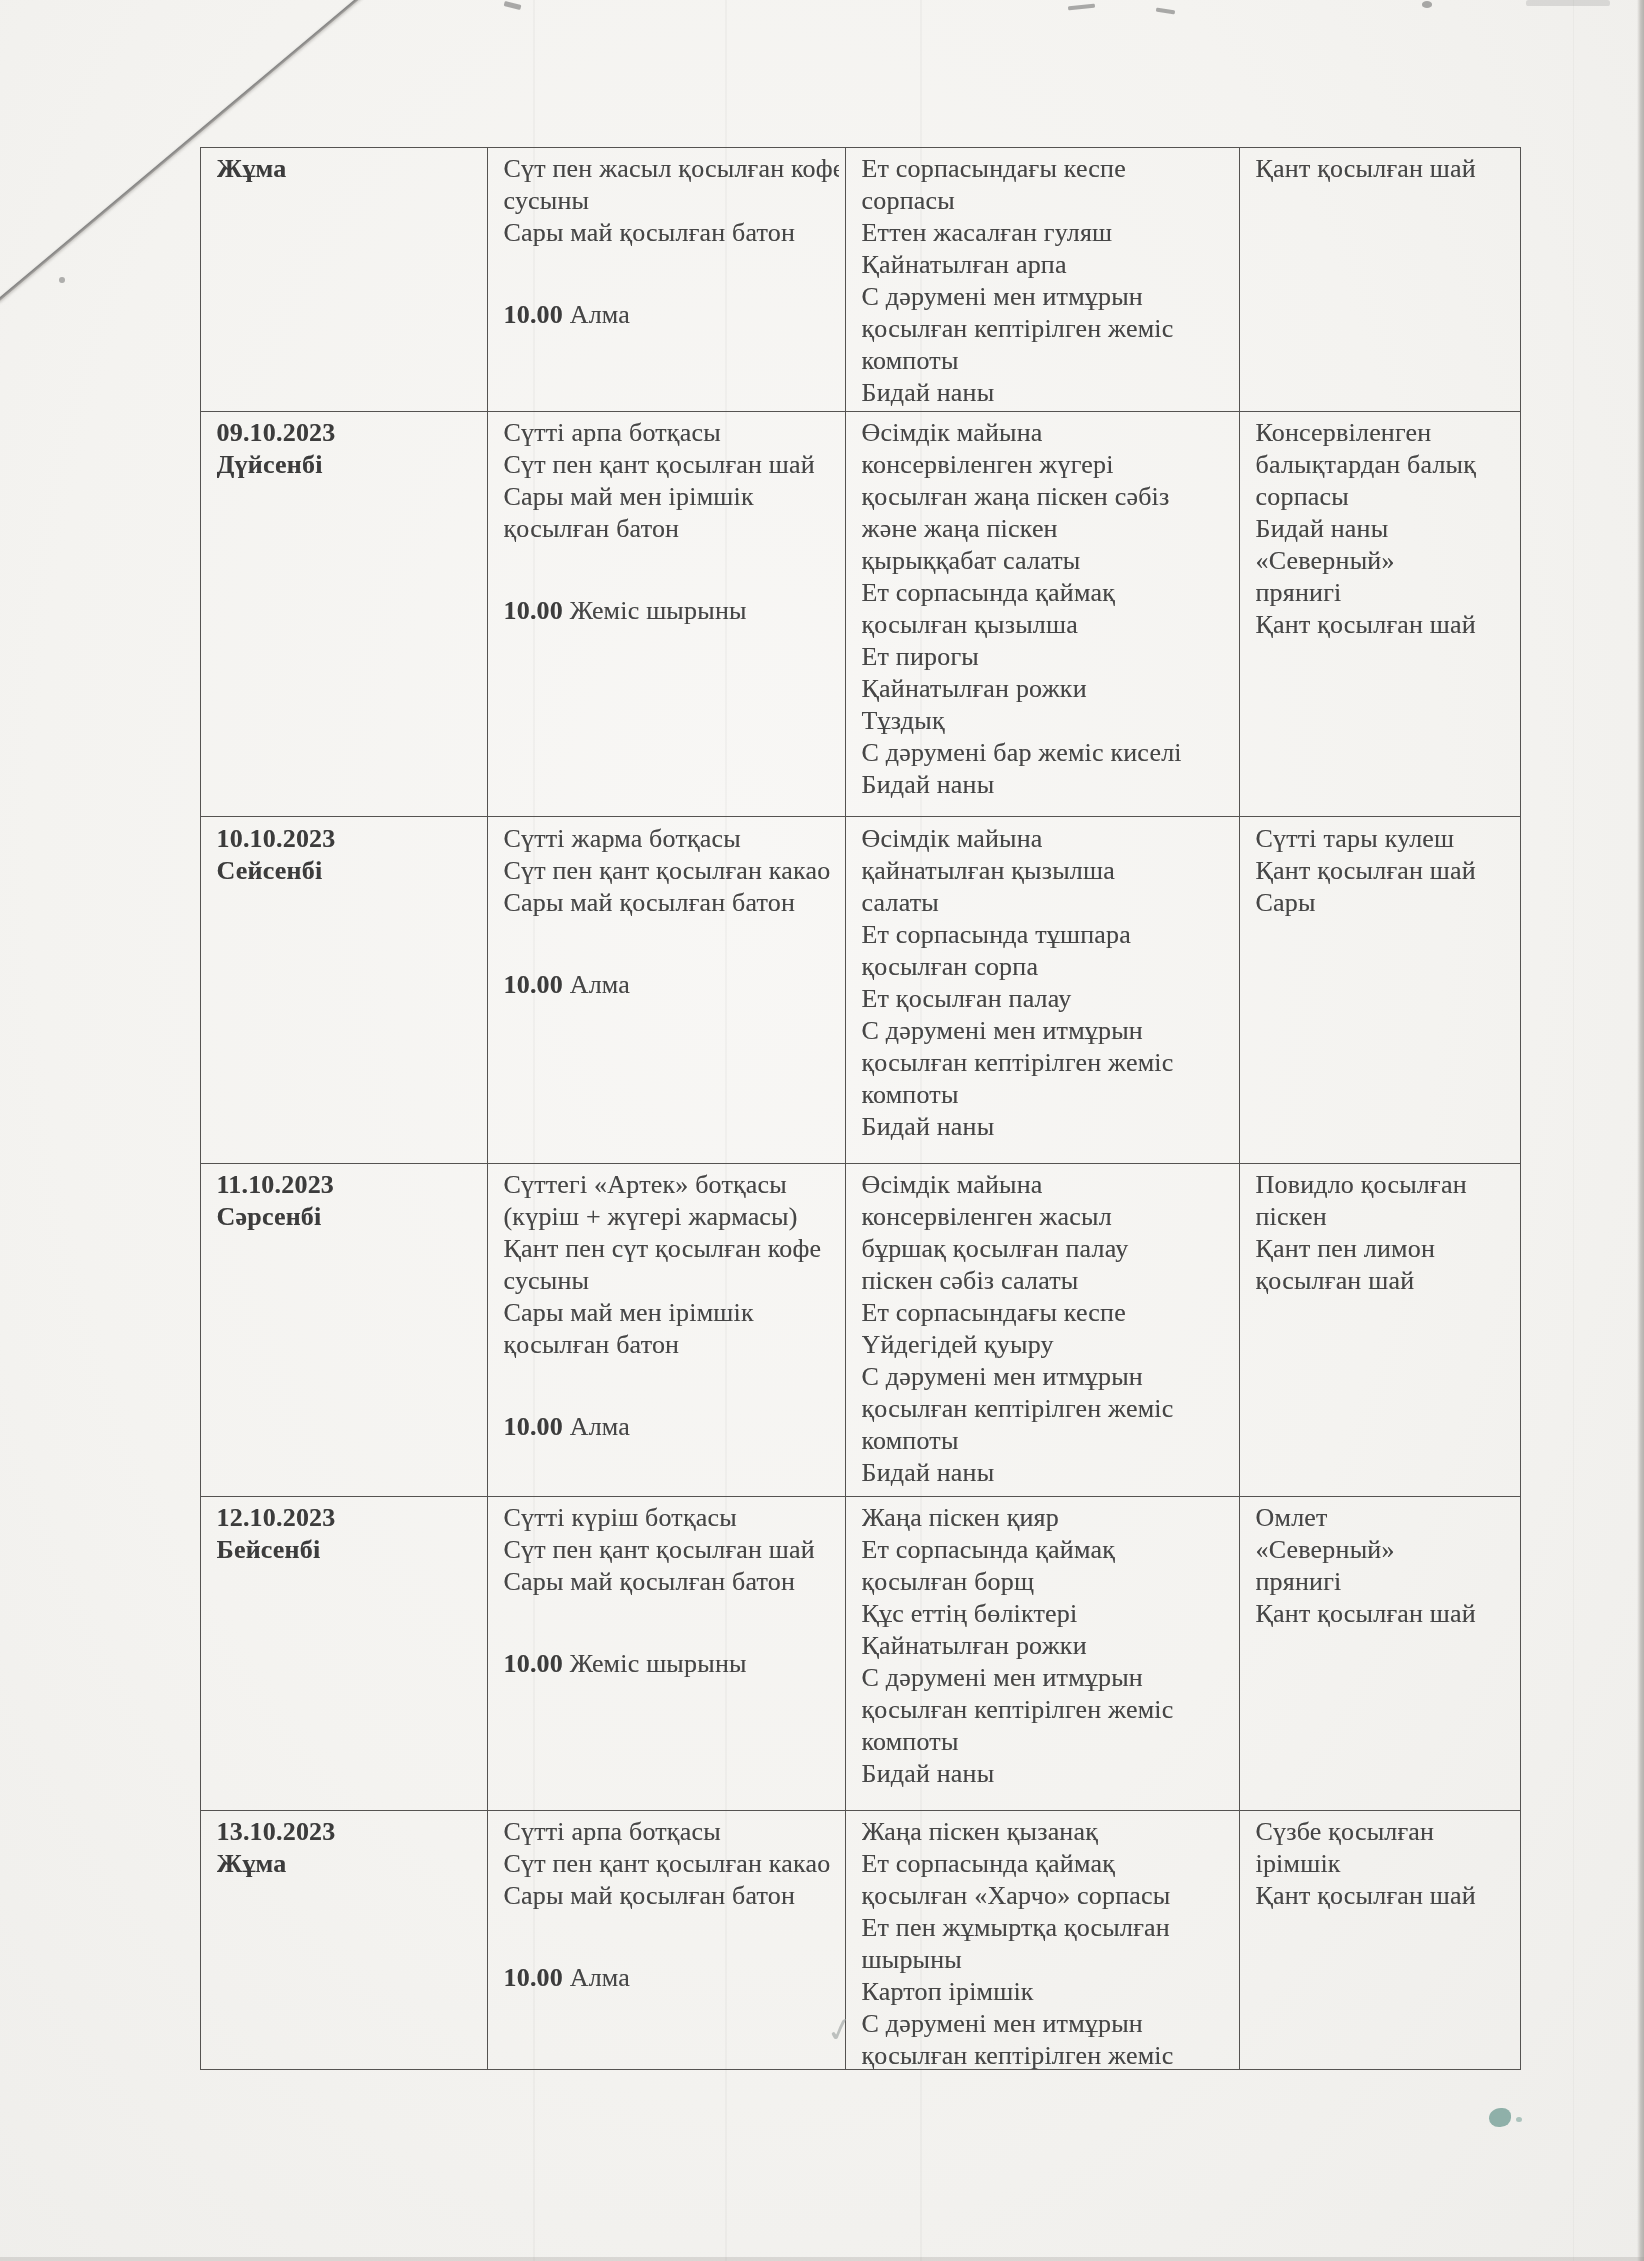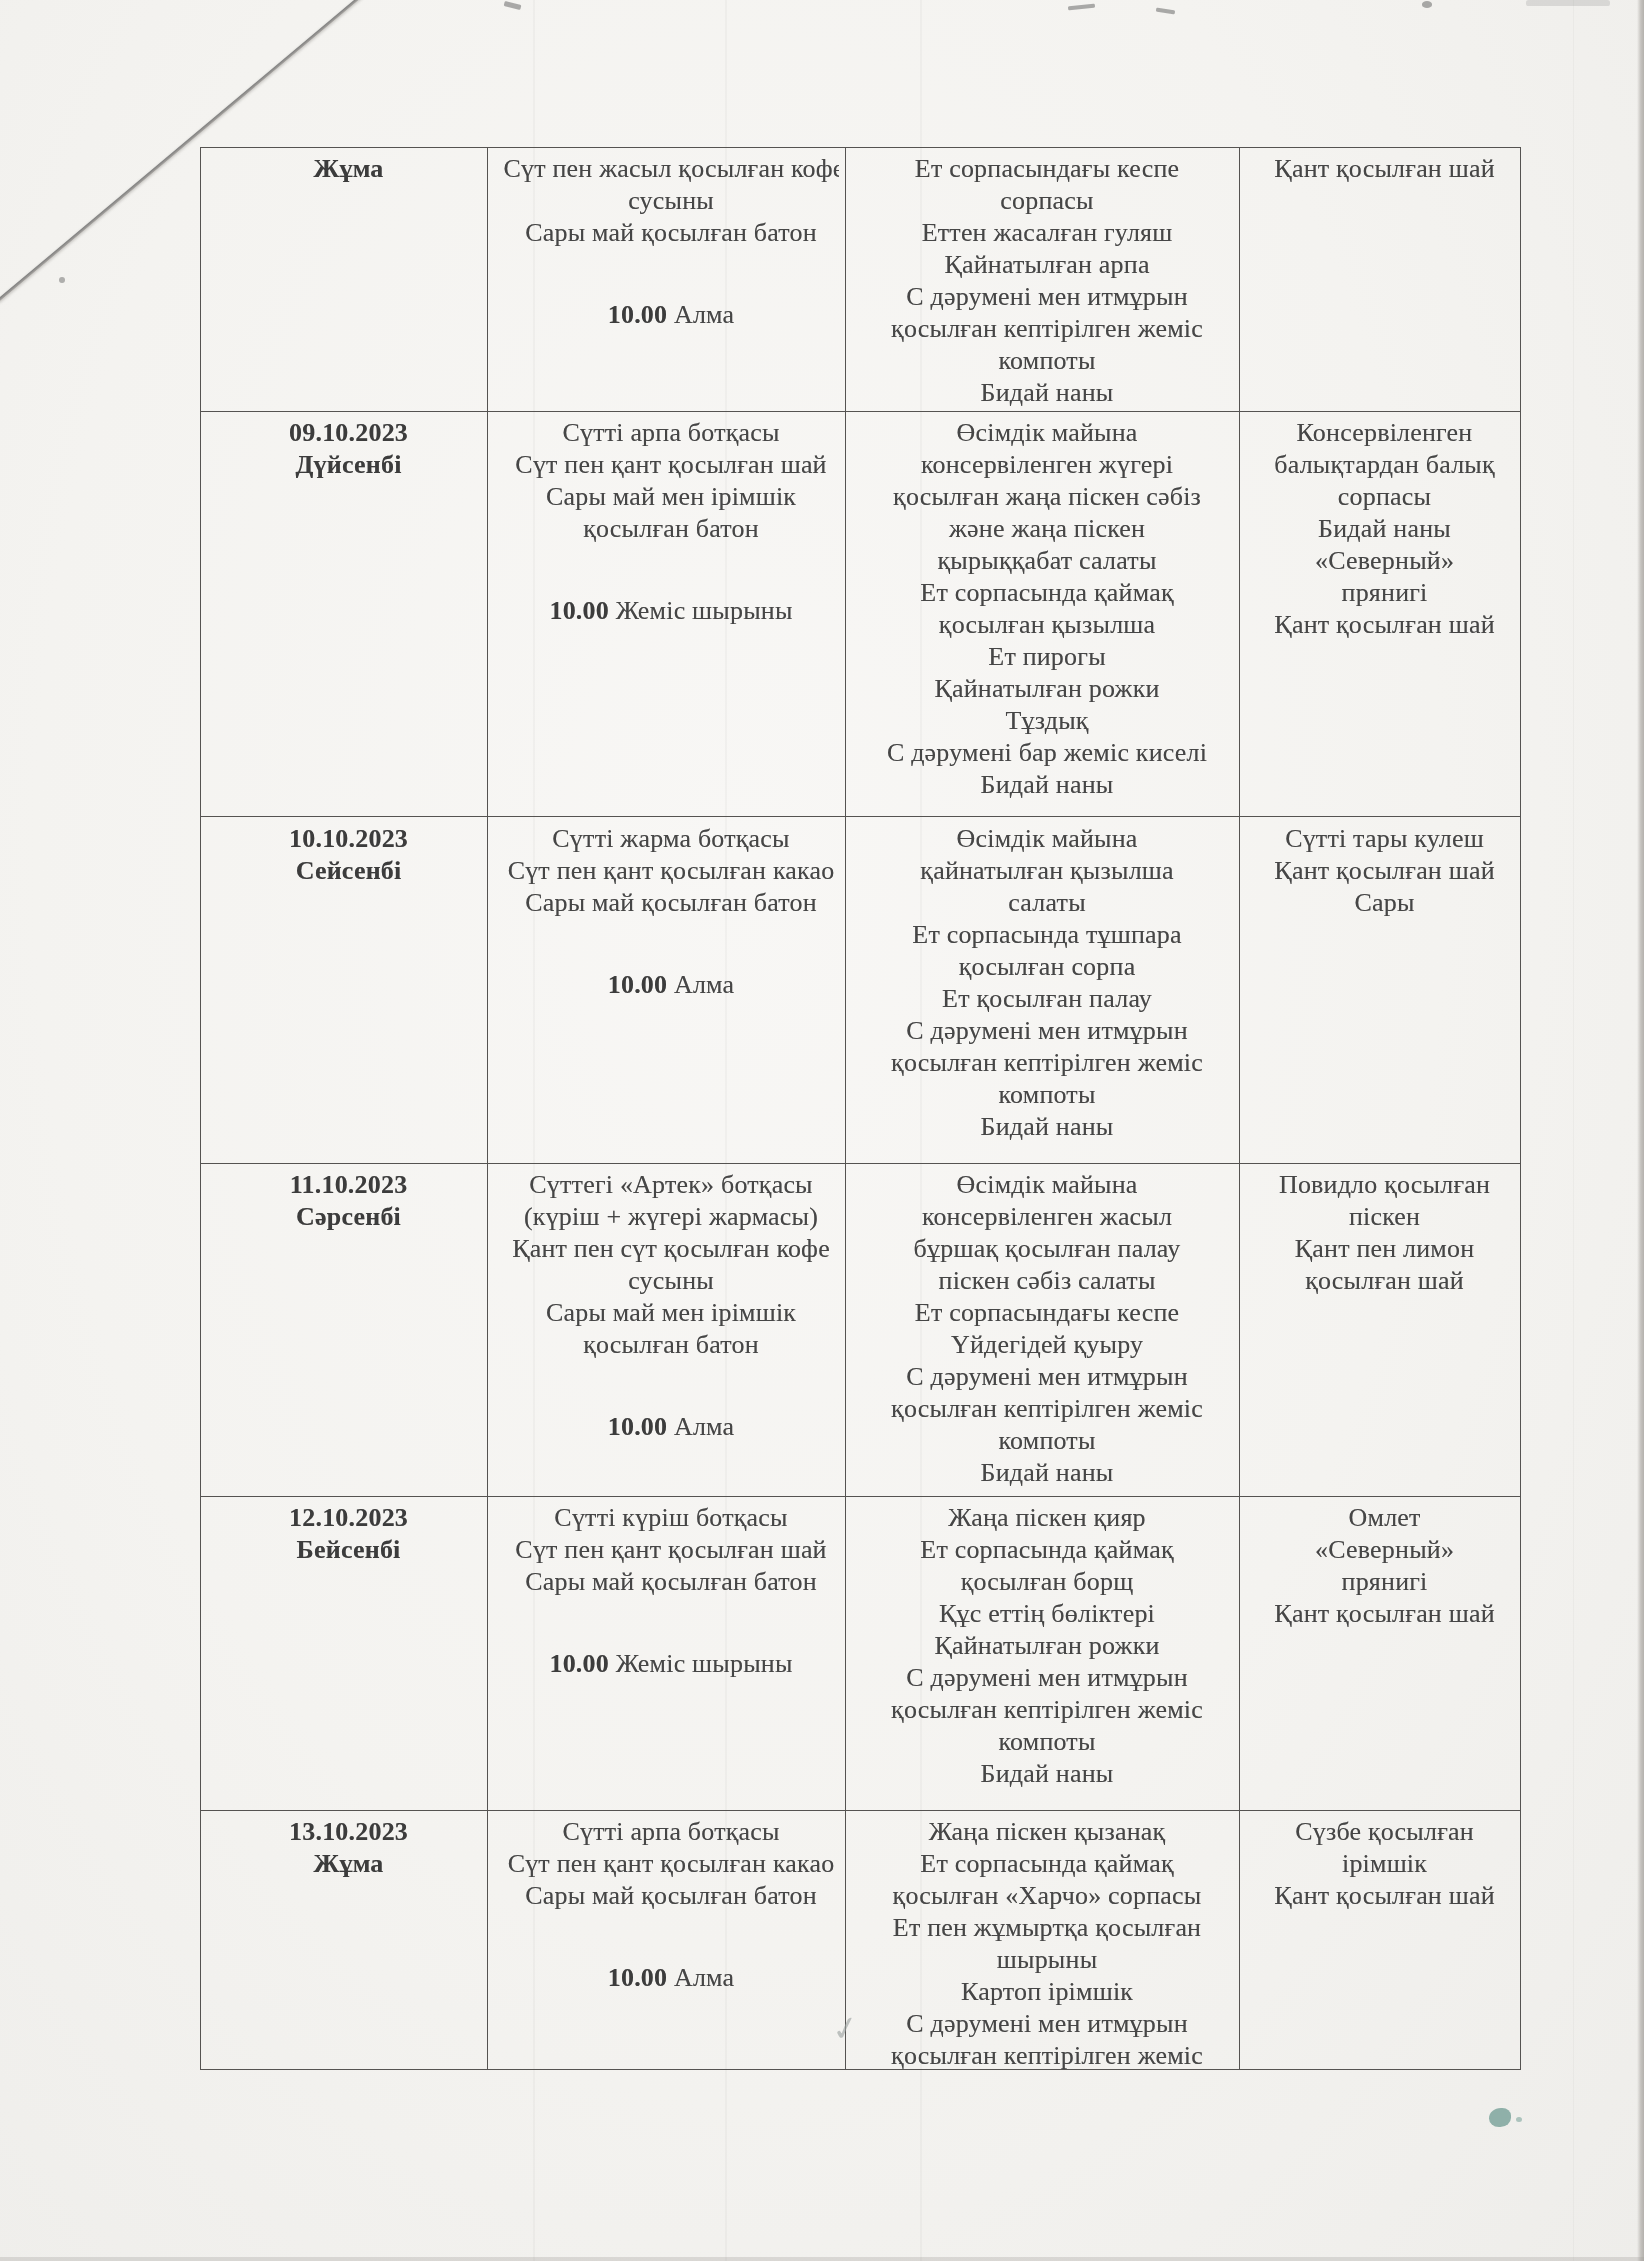--- a/index.html
+++ b/index.html
@@ -5,21 +5,20 @@
 <style>
   html,body{margin:0;padding:0;}
   body{
     width:1644px;height:2261px;
     font-family:"Liberation Serif","DejaVu Serif",serif;
     background:#efeeec;
   }
   .page{
     position:relative;width:1644px;height:2261px;overflow:hidden;
     background:radial-gradient(ellipse at 45% 38%, #f8f7f5 0%, #f4f3f0 55%, #eeedea 100%);
-    text-align:center;
   }
   
   .streak{position:absolute;top:0;width:1.9px;height:100%;background:rgba(95,95,95,.045);}
   .streak.s1{left:533px;} .streak.s2{left:725px;} .streak.s3{left:920px;} .streak.s4{left:1573px;width:1.3px;}
   
   .crease{
     position:absolute;left:-2.6px;top:300px;width:481px;height:2.6px;border-radius:1.9px;
     background:linear-gradient(180deg,#7c7c7c,#aba8a4);
     box-shadow:0 1.3px 2.6px rgba(150,148,144,.45), 0 -0.6px 1.3px rgba(230,229,226,.9);
     transform:rotate(-40deg);transform-origin:0 50%;

